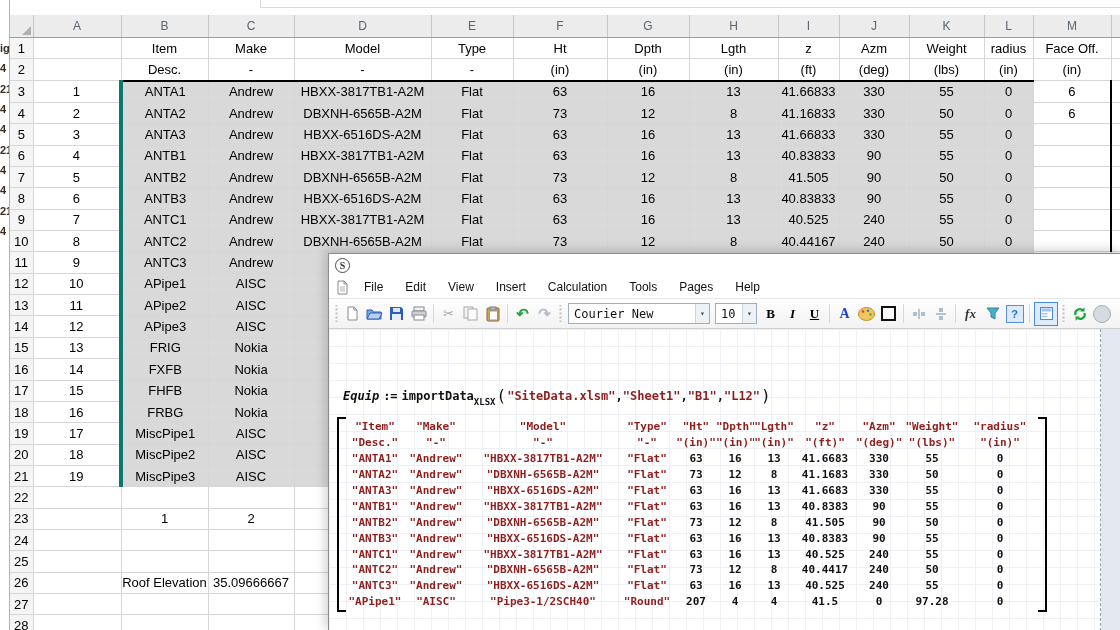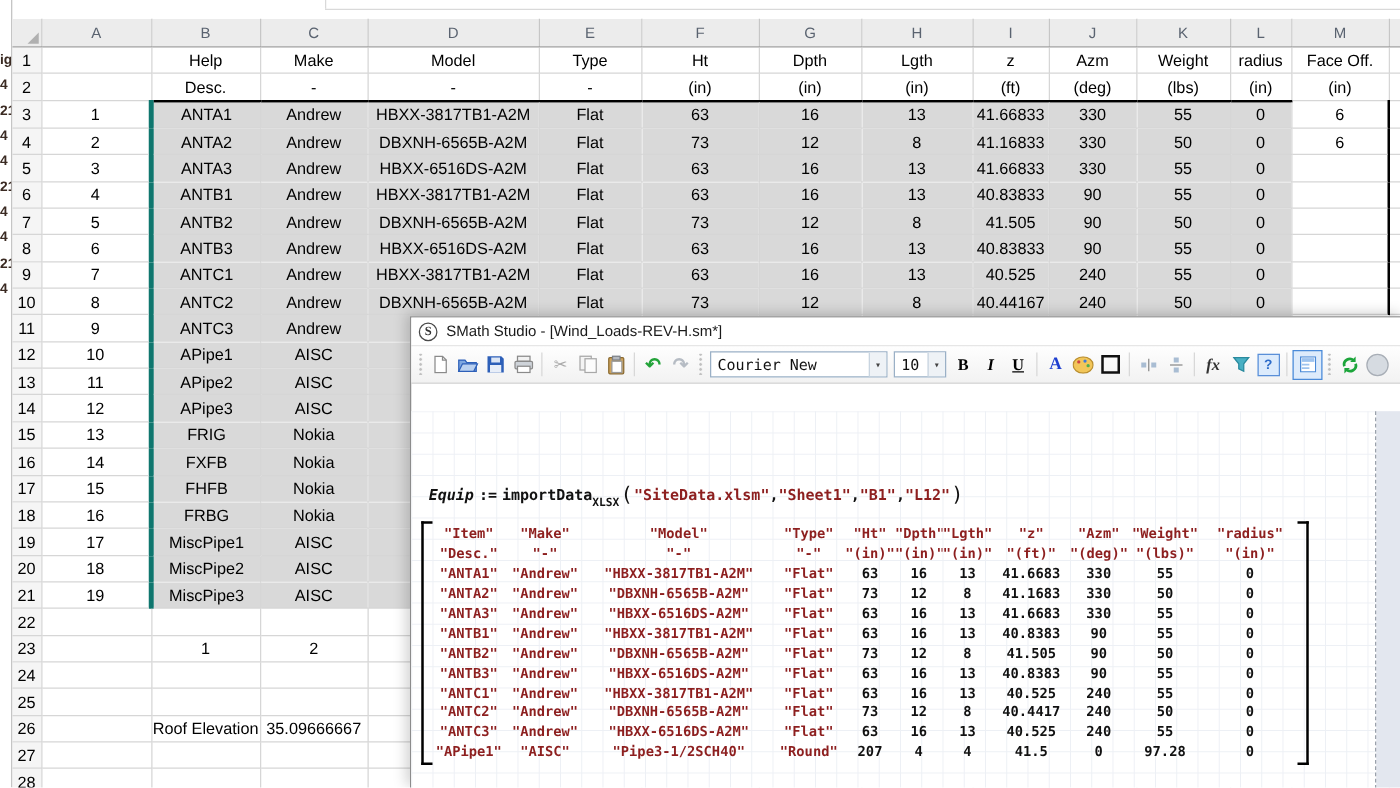--- a/index.html
+++ b/index.html
@@ -157,21 +157,21 @@
             <th>K</th>
             <th>L</th>
             <th>M</th>
             <th></th>
           </tr>
         </thead>
       <tbody id="sheetBody">
           <tr>
             <td class="gut">1</td>
             <td class=""></td>
-            <td class="">Help</td>
+            <td class="">Item</td>
             <td class="">Make</td>
             <td class="">Model</td>
             <td class="">Type</td>
             <td class="">Ht</td>
             <td class="">Dpth</td>
             <td class="">Lgth</td>
             <td class="">z</td>
             <td class="">Azm</td>
             <td class="">Weight</td>
             <td class="thR">radius</td>
@@ -637,21 +637,37 @@
             <td class=""></td>
             <td class=""></td>
           </tr>
         </tbody>
     </table>
   </div>
 
   <div class="smath">
     <div class="titlebar">
       <span class="slogo">S</span>
-      <span>SMath Studio - [Wind_Loads-REV-H.sm*]</span>
+    </div>
+    <div class="menubar">
+      <span class="micon">
+        <svg width="13" height="15">
+            <path d="M2 1h6l3 3v10H2z" fill="#fff" stroke="#8a8a8a"></path>
+            <path d="M8 1v3h3" fill="none" stroke="#8a8a8a"></path>
+            <path d="M4 7h5M4 9h5M4 11h5" stroke="#b5b5b5"></path>
+          </svg>
+      </span>
+      <span class="mitem">File</span>
+      <span class="mitem">Edit</span>
+      <span class="mitem">View</span>
+      <span class="mitem">Insert</span>
+      <span class="mitem">Calculation</span>
+      <span class="mitem">Tools</span>
+      <span class="mitem">Pages</span>
+      <span class="mitem">Help</span>
     </div>
     <div class="toolbar">
       <span class="grip"></span>
       <span class="tbtn">
         <svg width="13" height="15">
             <path d="M2 1h6l3 3v10H2z" fill="#fff" stroke="#8a8a8a"></path>
             <path d="M8 1v3h3" fill="none" stroke="#8a8a8a"></path>
           </svg>
         </span>
       <span class="tbtn">

